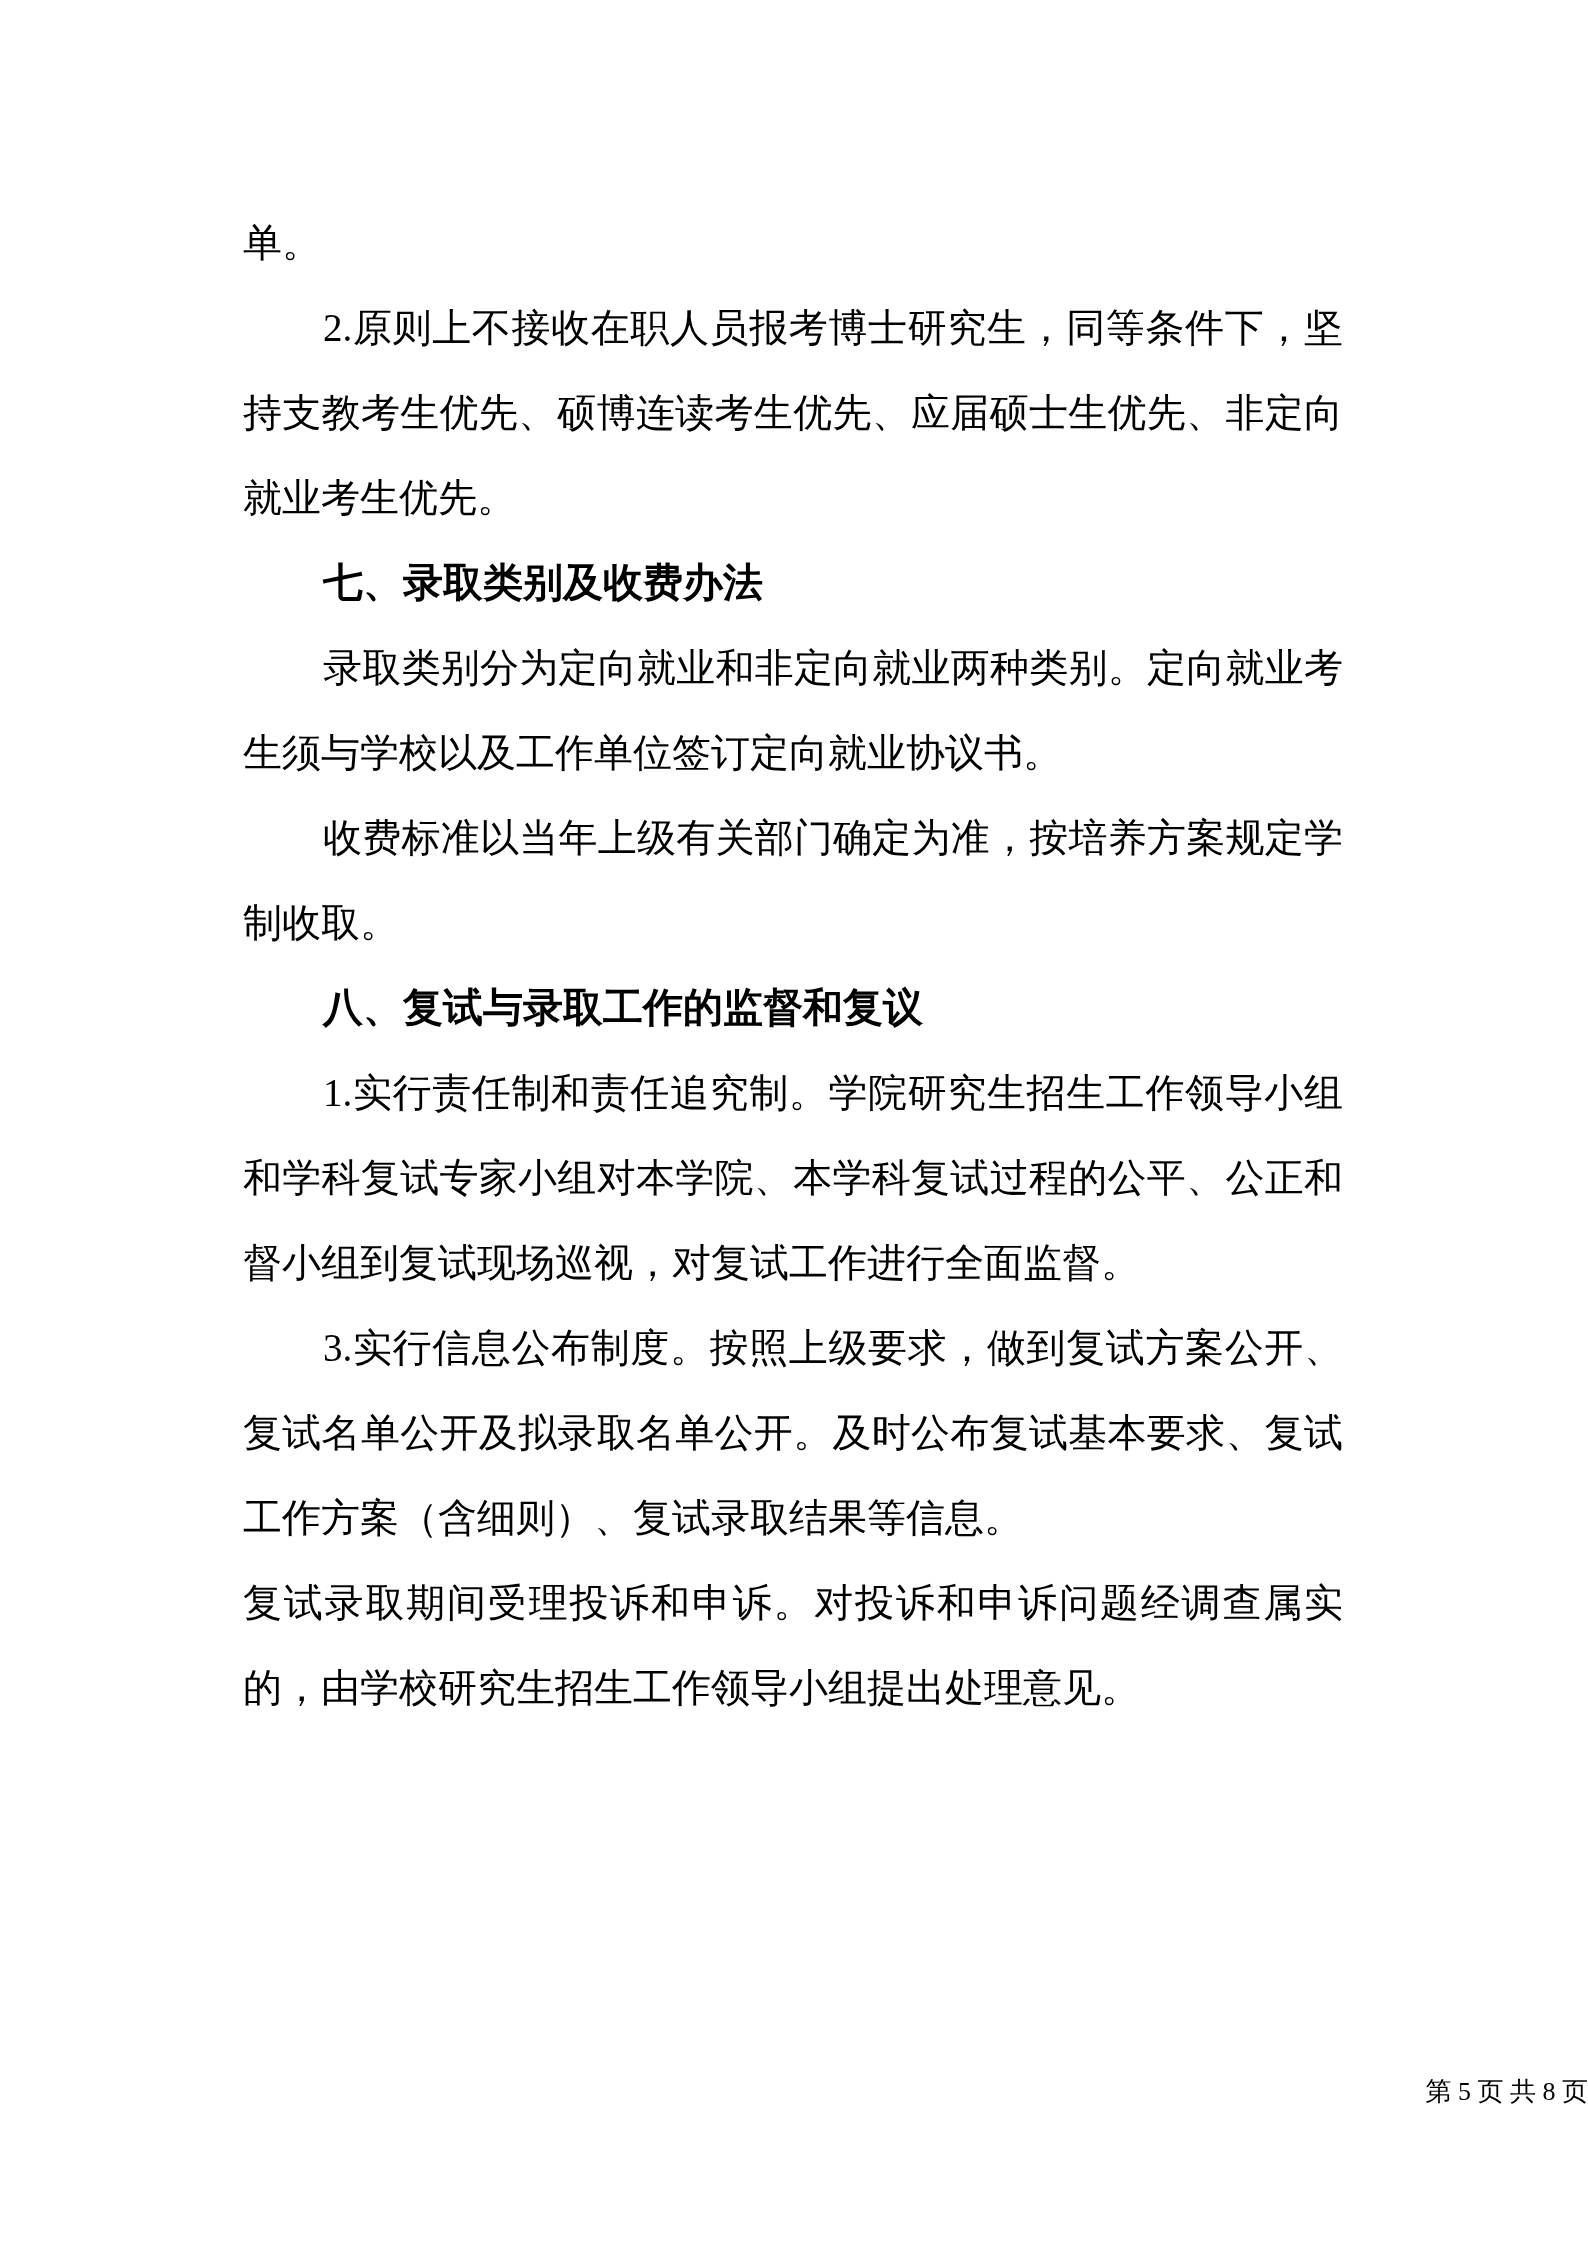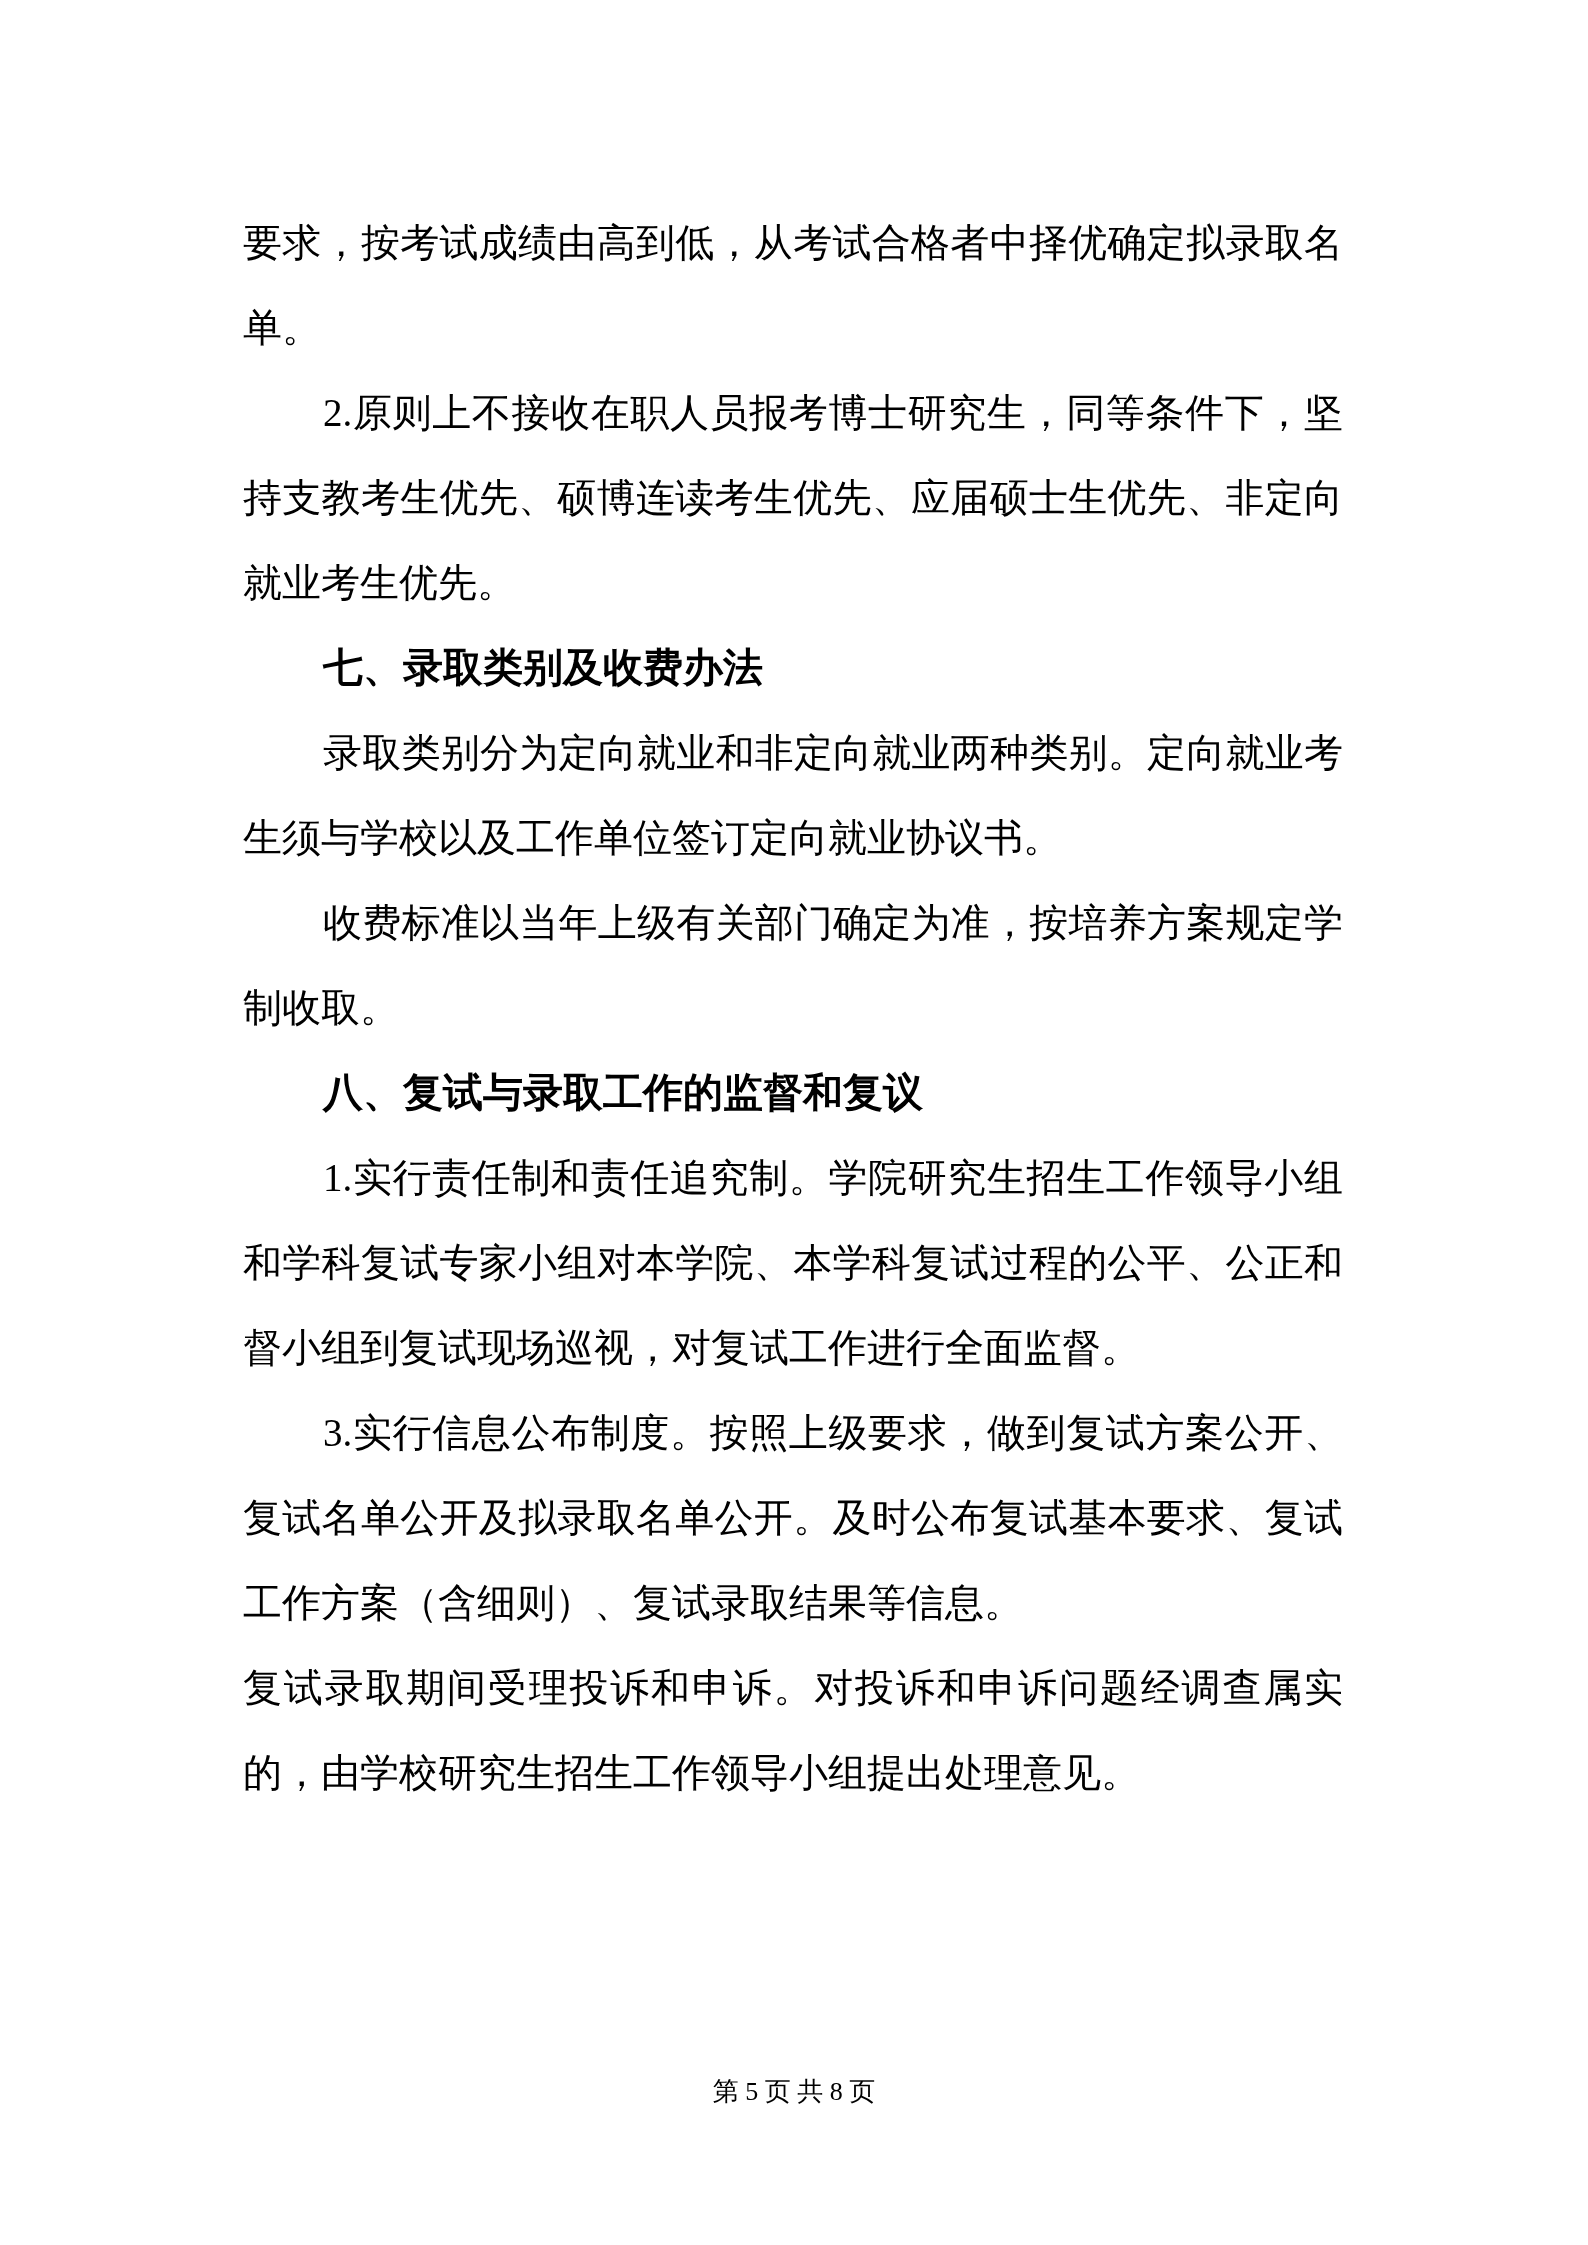--- a/index.html
+++ b/index.html
@@ -45,31 +45,30 @@
     font-size: 40px;
     text-align: left;
   }
   .footer {
     position: absolute;
     left: 0;
     top: 2072px;
     width: 1588px;
     height: 40px;
     line-height: 40px;
-    text-align: center;
+    text-align: right;
     font-size: 26px;
     font-family: "Liberation Serif", "DejaVu Serif", serif;
   }
 </style>
 </head>
 <body>
 
 <div class="page">
   <div class="content">
-    <div class="line fill">要求，按考试成绩由高到低，从考试合格者中择优确定拟录取名</div>
     <div class="line last">单。</div>
     <div class="line fill indent">2.原则上不接收在职人员报考博士研究生，同等条件下，坚</div>
     <div class="line fill">持支教考生优先、硕博连读考生优先、应届硕士生优先、非定向</div>
     <div class="line last">就业考生优先。</div>
     <div class="line heading indent">七、录取类别及收费办法</div>
     <div class="line fill indent">录取类别分为定向就业和非定向就业两种类别。定向就业考</div>
     <div class="line last">生须与学校以及工作单位签订定向就业协议书。</div>
     <div class="line fill indent">收费标准以当年上级有关部门确定为准，按培养方案规定学</div>
     <div class="line last">制收取。</div>
     <div class="line heading indent">八、复试与录取工作的监督和复议</div>

